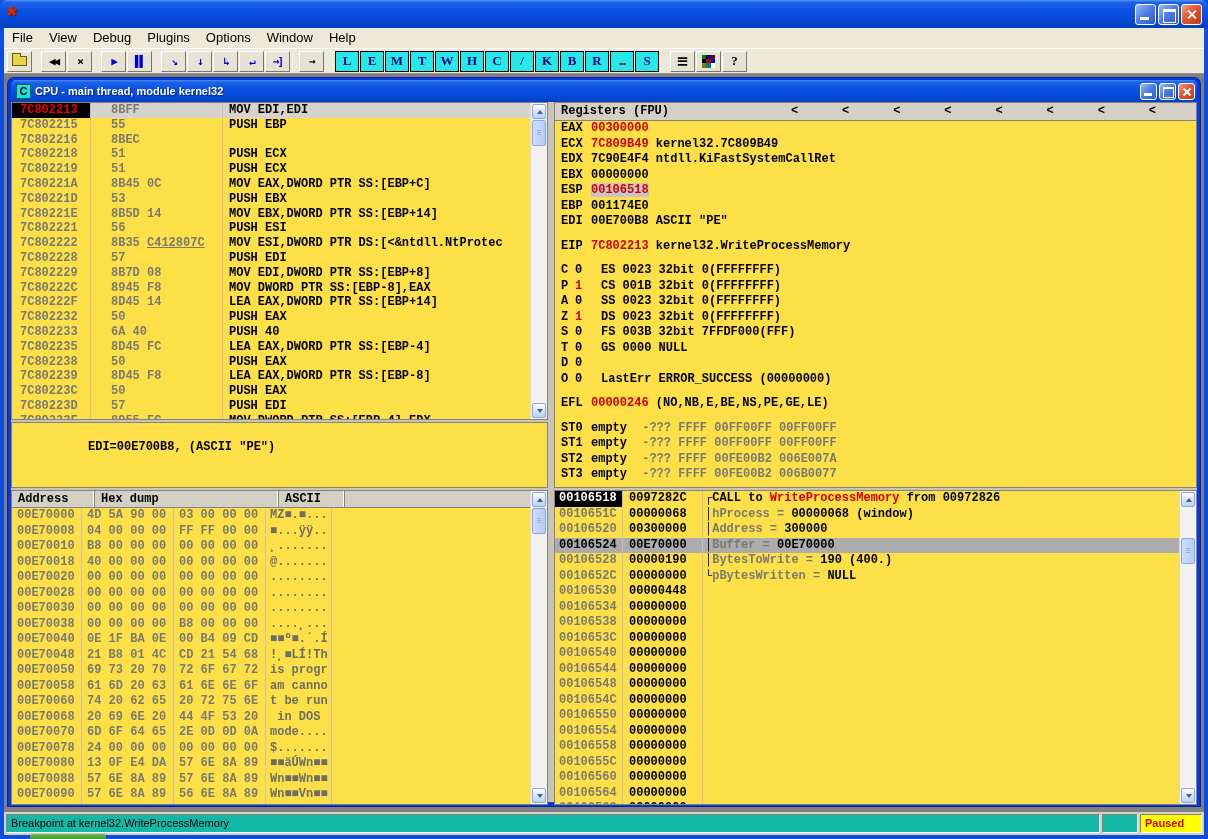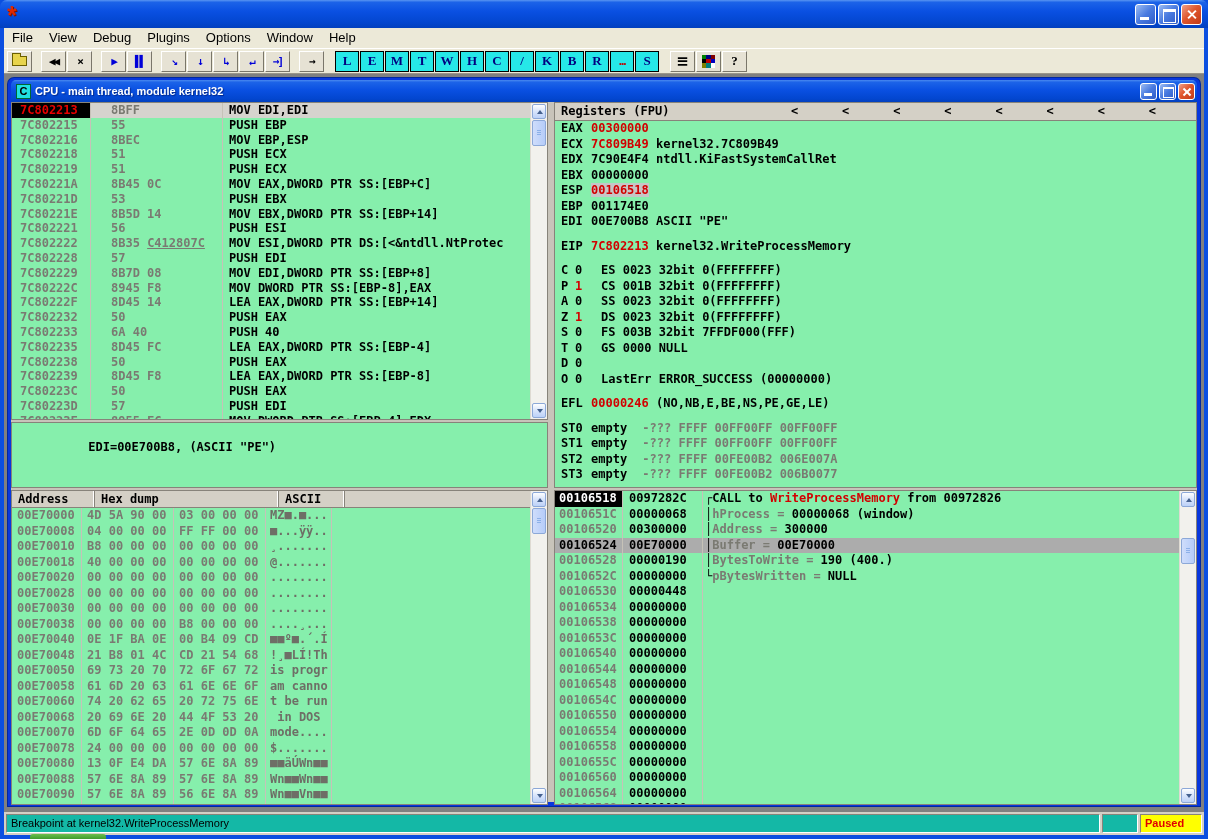--- a/index.html
+++ b/index.html
@@ -60,21 +60,21 @@
     font:bold 11px "Liberation Sans",sans-serif; display:flex; align-items:center; justify-content:center; margin:0 4px 0 3px; }
   .cpu-title { color:#fff; font-weight:bold; font-size:11px; text-shadow:1px 1px 1px #02288A; flex:1; }
   .cpu-btns { display:flex; gap:2px; }
   .cpu-btns .wbtn { width:17px; height:17px; }
   .cpu-btns .wbtn.min::after { left:3px; bottom:3px; width:8px; height:3px; }
   .cpu-btns .wbtn.max::after { left:3px; top:3px; width:9px; height:8px; border-top-width:2px; }
   .cpu-btns .wbtn.close::before,.cpu-btns .wbtn.close::after { left:7px; top:3px; height:10px; }
 
   .cpu-client { position:relative; height:700px; background:#C8C4BA;
     font:bold 12px/15px "DejaVu Sans Mono",monospace; color:#000; }
-  .pane { position:absolute; background:#86efac; border:1px solid #87837A; overflow:hidden; }
+  .pane { position:absolute; background:#fde047; border:1px solid #87837A; overflow:hidden;font-family:Liberation Mono, monospace; }
 
   
   .disasm { left:0; top:0; width:537px; height:318px; }
   .drow { display:flex; height:14.8px; line-height:14.8px; white-space:pre; }
   .c-addr { width:79px; padding-left:8px; color:#7A7A72; border-right:1px solid #C6C2B8; }
   .c-hex  { width:132px; padding-left:20px; color:#7A7A72; border-right:1px solid #C6C2B8; }
   .c-cmd  { flex:1; padding-left:6px; color:#000; overflow:hidden; }
   .drow.sel { background:#D6D3CE; }
   .drow.sel .c-addr { background:#000; color:#E80000; }
   .c-hex u { text-decoration:underline; }
@@ -221,21 +221,21 @@
           <div class="wbtn max"></div>
           <div class="wbtn close"></div>
         </div>
       </div>
       <div class="cpu-client">
 
         <div class="pane disasm">
           <div>
               <div class="drow sel"><span class="c-addr">7C802213</span><span class="c-hex">8BFF</span><span class="c-cmd">MOV EDI,EDI</span></div>
               <div class="drow"><span class="c-addr">7C802215</span><span class="c-hex">55</span><span class="c-cmd">PUSH EBP</span></div>
-              <div class="drow"><span class="c-addr">7C802216</span><span class="c-hex">8BEC</span><span class="c-cmd">MOV EBP,ESP</span></div>
+              <div class="drow"><span class="c-addr">7C802216</span><span class="c-hex">8BEC</span></div>
               <div class="drow"><span class="c-addr">7C802218</span><span class="c-hex">51</span><span class="c-cmd">PUSH ECX</span></div>
               <div class="drow"><span class="c-addr">7C802219</span><span class="c-hex">51</span><span class="c-cmd">PUSH ECX</span></div>
               <div class="drow"><span class="c-addr">7C80221A</span><span class="c-hex">8B45 0C</span><span class="c-cmd">MOV EAX,DWORD PTR SS:[EBP+C]</span></div>
               <div class="drow"><span class="c-addr">7C80221D</span><span class="c-hex">53</span><span class="c-cmd">PUSH EBX</span></div>
               <div class="drow"><span class="c-addr">7C80221E</span><span class="c-hex">8B5D 14</span><span class="c-cmd">MOV EBX,DWORD PTR SS:[EBP+14]</span></div>
               <div class="drow"><span class="c-addr">7C802221</span><span class="c-hex">56</span><span class="c-cmd">PUSH ESI</span></div>
               <div class="drow"><span class="c-addr">7C802222</span><span class="c-hex">8B35 <u>C412807C</u></span><span class="c-cmd">MOV ESI,DWORD PTR DS:[&lt;&amp;ntdll.NtProtec</span></div>
               <div class="drow"><span class="c-addr">7C802228</span><span class="c-hex">57</span><span class="c-cmd">PUSH EDI</span></div>
               <div class="drow"><span class="c-addr">7C802229</span><span class="c-hex">8B7D 08</span><span class="c-cmd">MOV EDI,DWORD PTR SS:[EBP+8]</span></div>
               <div class="drow"><span class="c-addr">7C80222C</span><span class="c-hex">8945 F8</span><span class="c-cmd">MOV DWORD PTR SS:[EBP-8],EAX</span></div>

